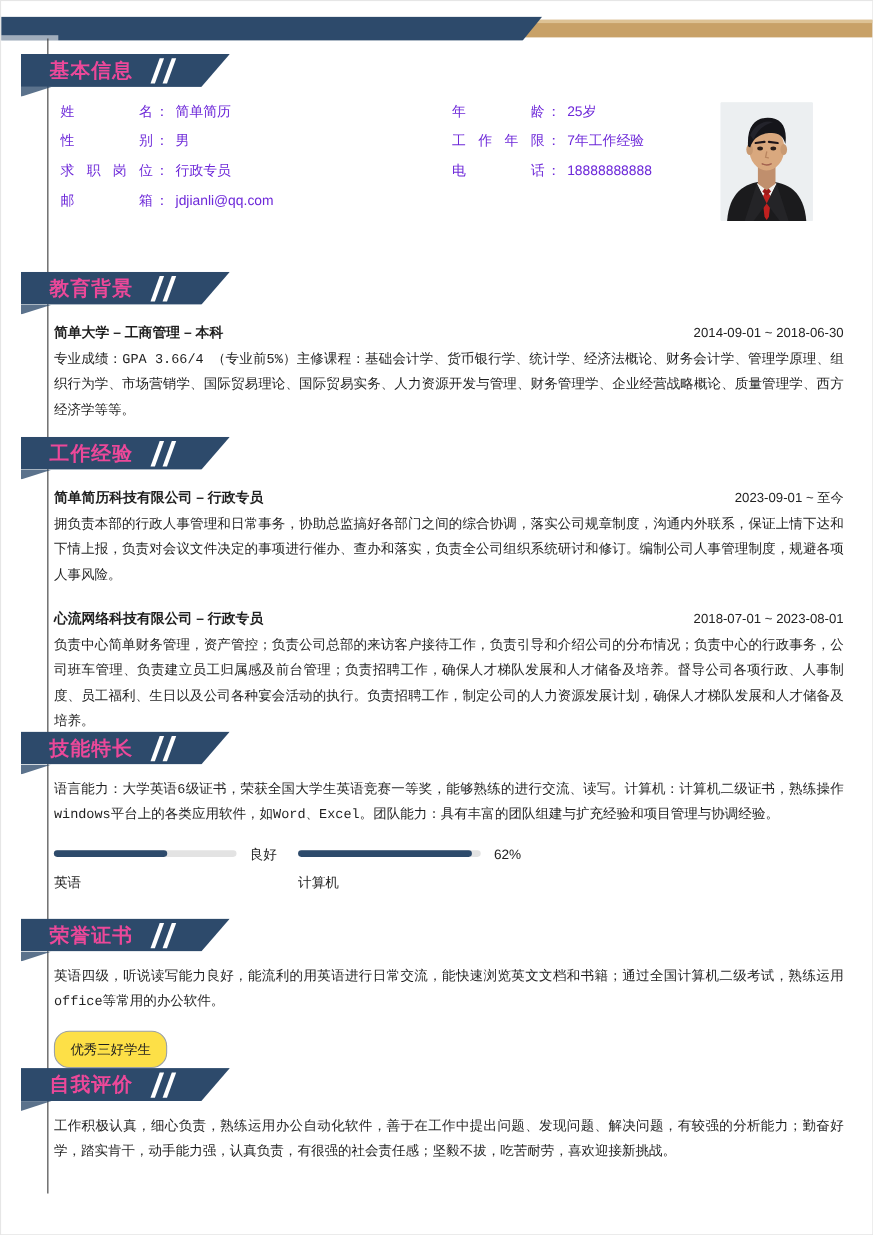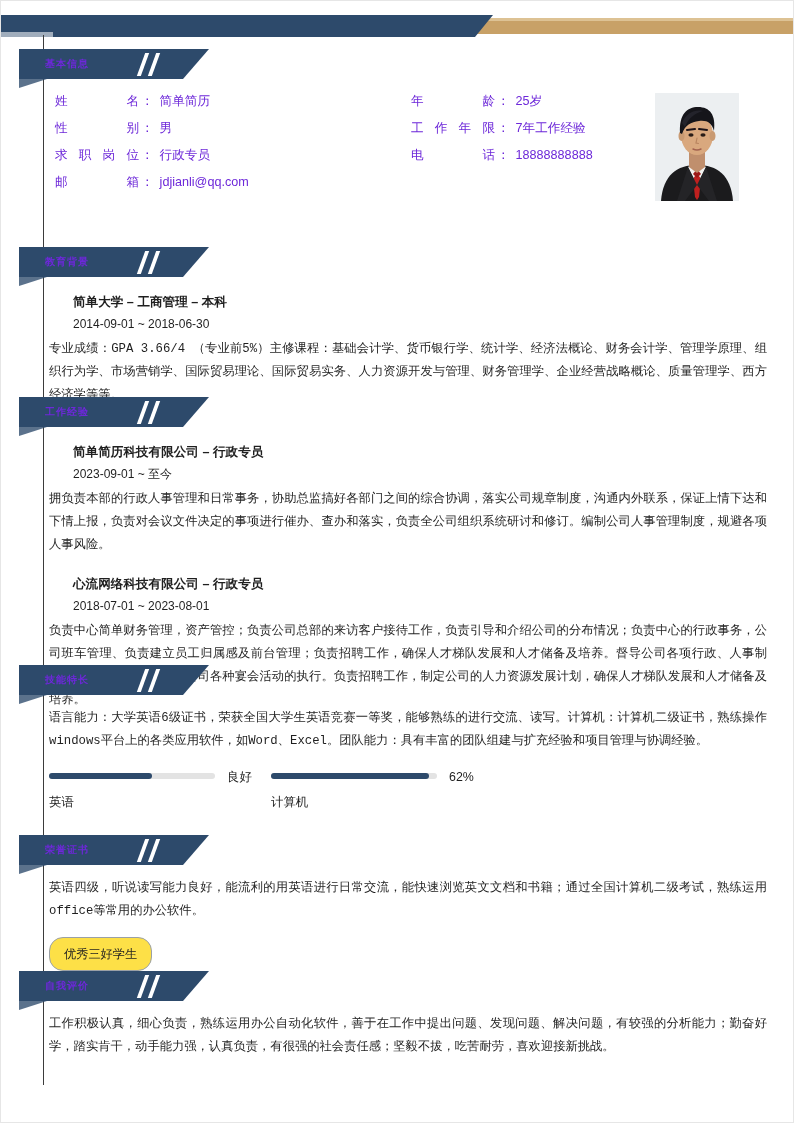--- a/index.html
+++ b/index.html
@@ -104,23 +104,23 @@
     background: #2d4a6b;
     clip-path: polygon(0 0, 100% 0, 0 100%);
     opacity: .78;
   }
   .sec-title {
     position: absolute;
     left: 26px;
     top: 0;
     height: 30px;
     line-height: 30px;
-    font-size: 10px;
+    font-size: 18px;
     font-weight: bold;
-    color: #6d28d9;
+    color: #ec4899;
     letter-spacing: 1px;
     white-space: nowrap;
   }
   .slash {
     position: absolute;
     top: 4px;
     width: 4px;
     height: 23px;
     background: #ffffff;
     transform: skewX(-20deg);
@@ -187,21 +187,20 @@
   }
 
   
   .entry-head {
     display: flex;
     justify-content: space-between;
     align-items: baseline;
     font-size: 12.6px;
     font-weight: bold;
     padding-top: 2px;
-    flex-direction: column;
   }
   .entry-date { font-weight: normal; font-size: 12px; color: #1f1f1f; margin-left: 24px; }
   .entry-desc {
     font-size: 12.3px;
     line-height: 23px;
     text-align: justify;
     padding-top: 3px;
     font-family: Liberation Mono, monospace;
   }
   .entry + .entry { margin-top: 14px; }

